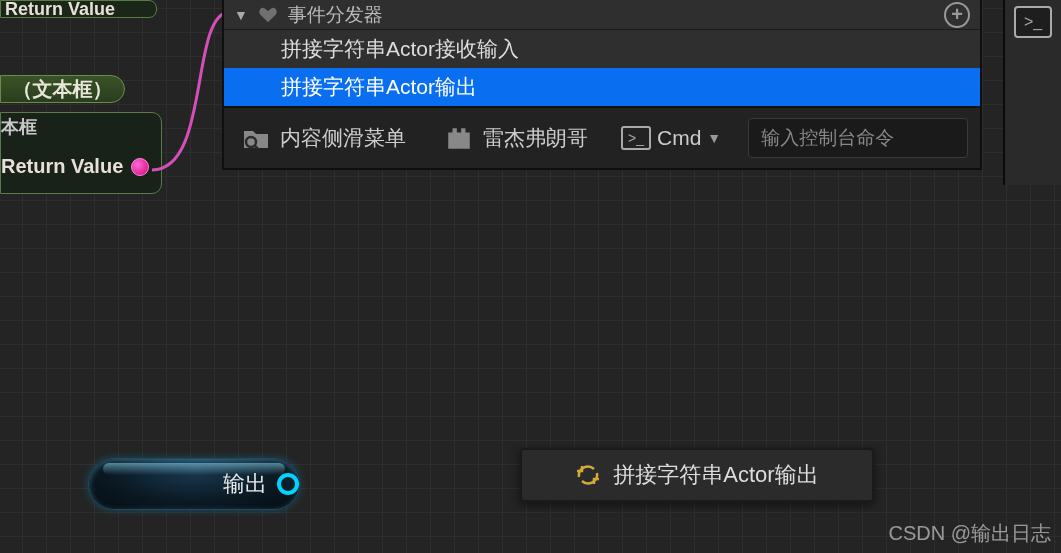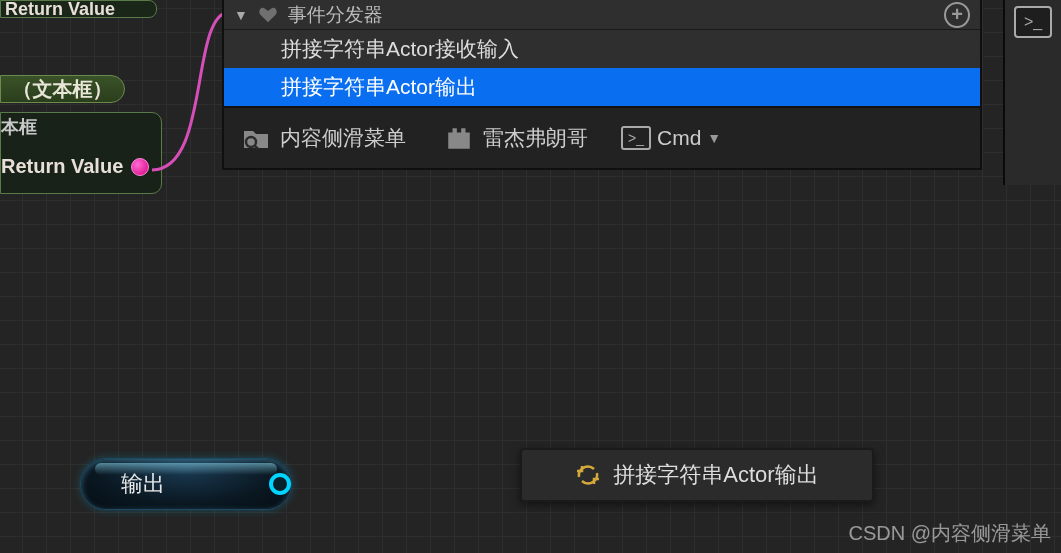--- a/index.html
+++ b/index.html
@@ -146,27 +146,27 @@
       border-left: 2px solid #0a0a0a;
     }
     .right-term {
       width: 38px; height: 32px; margin: 6px auto;
       border: 2px solid #aaa; border-radius: 4px;
       display:flex; align-items:center; justify-content:center;
       color:#aaa; font-size:16px; background:#1e1e1e;
     }
     
     .output-pill {
-      position: absolute; left: 80px; top: 458px;
+      position: absolute; left: 88px; top: 458px;
       width: 212px; height: 52px;
       border-radius: 26px;
       background: radial-gradient(ellipse at 50% 20%, #1a3a52 0%, #0a1822 60%, #060c12 100%);
       border: 1px solid #1a4a66;
       box-shadow: inset 0 2px 6px rgba(120,220,255,0.35), 0 0 8px rgba(0,200,255,0.25);
-      display: flex; align-items: center; justify-content: space-between;
+      display: flex; align-items: center; justify-content: flex-end;
       gap: 10px;
     }
     .pill-highlight {
       position:absolute; top:4px; left:14px; right:14px; height:12px;
       border-radius: 12px;
       background: linear-gradient(rgba(150,230,255,0.5), transparent);
     }
     .output-pill .lbl { color: #e8e8e8; font-size: 22px; z-index:1; margin-left:40px;}
     .cyan-ring {
       width: 22px; height: 22px; border-radius: 50%;
@@ -257,20 +257,23 @@
             <path d="M3 8 h4 v-4 h4 v4 h4 v-4 h4 v4 h4 v15 h-20 z" fill="#888"></path>
           </svg>
       </span>
       <span>雷杰弗朗哥</span>
     </div>
     <div class="cmd-btn">
       <span class="cmd-icon">&gt;_</span>
       <span>Cmd</span>
       <span style="font-size:14px;color:#999;">▼</span>
     </div>
+    <div class="console-input">
+      <span>输入控制台命令</span>
+    </div>
   </div>
 </div>
 
 <div class="right-frag">
   <div class="right-term">&gt;_</div>
 </div>
 
 <div class="output-pill">
   <div class="pill-highlight"></div>
   <span class="lbl">输出</span>
@@ -289,13 +292,13 @@
 
 <svg class="arrow-layer">
   <defs>
     <marker id="ah" markerWidth="14" markerHeight="14" refX="10" refY="6" orient="auto">
       <path d="M0 0 L12 6 L0 12 L4 6 Z" fill="#ff0000"></path>
     </marker>
   </defs>
   <line x1="472" y1="102" x2="618" y2="428" stroke="#ff0000" stroke-width="3" marker-end="url(#ah)"></line>
 </svg>
 
-<div class="watermark">CSDN @内容侧滑菜单</div>
+<div class="watermark">CSDN @输出日志</div>
 
 </body></html>

